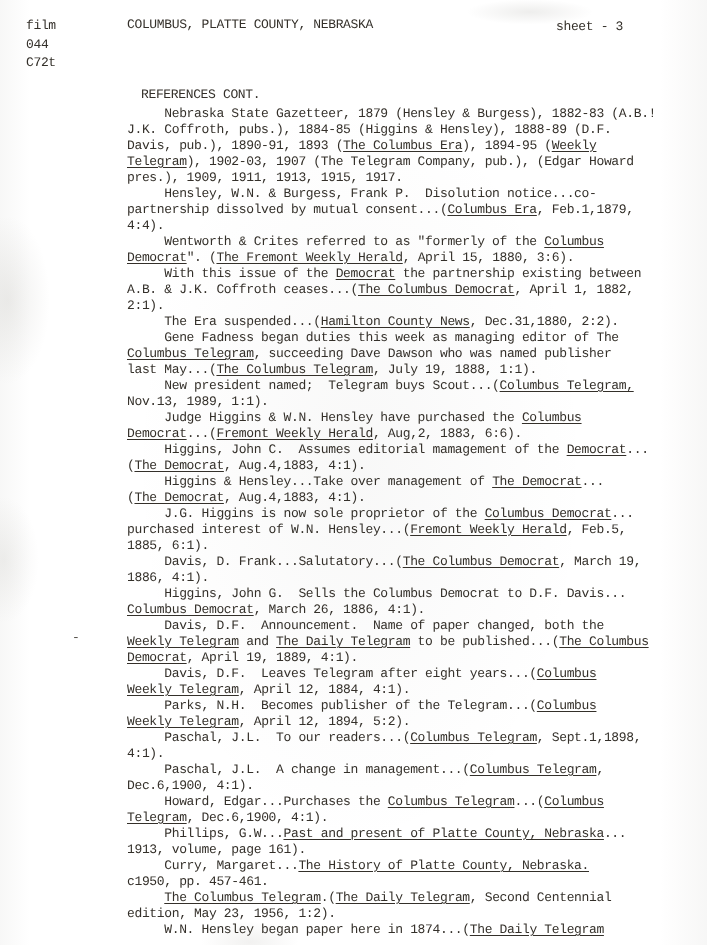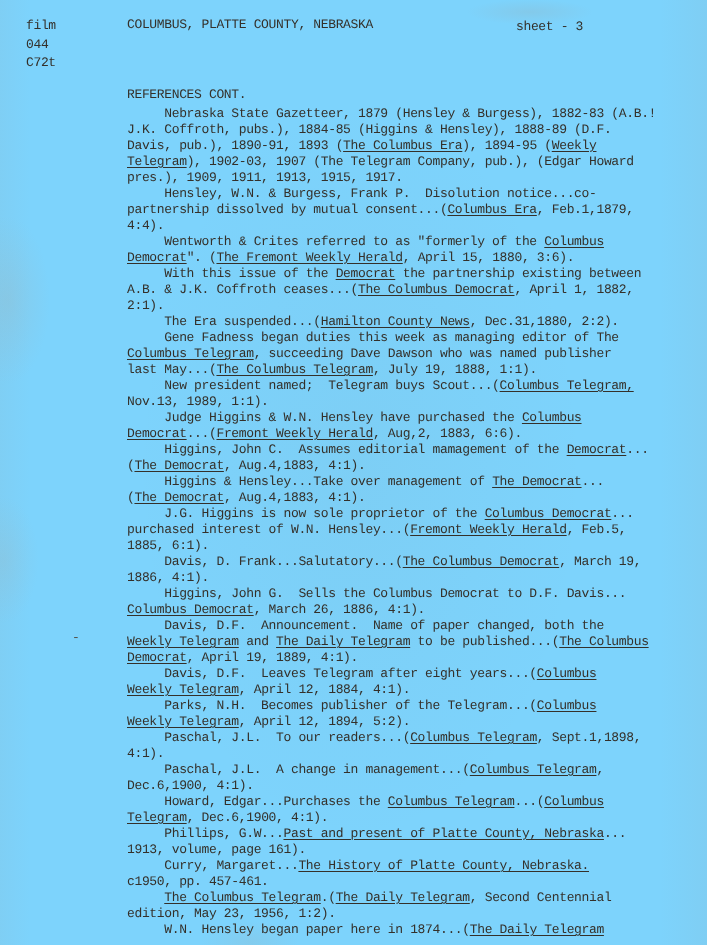--- a/index.html
+++ b/index.html
@@ -4,21 +4,21 @@
 <style>
   html, body {
     margin: 0;
     padding: 0;
     background: #d8d6d2;
   }
   .page {
     position: relative;
     width: 707px;
     height: 945px;
-    background: #7dd3fc;
+    background: #ffffff;
     font-family: "Liberation Mono", "DejaVu Sans Mono", monospace;
     color: #34302a;
     overflow: hidden;
     text-rendering: geometricPrecision;
   }
   
   .scan-noise {
     position: absolute;
     inset: 0;
     pointer-events: none;
@@ -32,23 +32,23 @@
   }
   .txt {
     position: absolute;
     font-size: 13px;
     line-height: 16px;
     letter-spacing: -0.35px;
     white-space: pre;
   }
   .margin-codes { left: 26px; top: 17px; line-height: 18.5px; }
   .loc-title    { left: 127px; top: 17px; text-align: right; }
-  .sheet        { left: 516px; top: 19px; }
+  .sheet        { left: 556px; top: 19px; }
   .subtitle     { left: 127px; top: 54px; }
-  .heading      { left: 127px; top: 87px; }
+  .heading      { left: 141px; top: 87px; }
   .refs         { left: 127px; top: 106px; width: 572px; }
   .refs .line   { height: 16px; white-space: pre; }
   .stray        { left: 72px; top: 630px; color: #55514a; }
   .u {
     text-decoration: underline;
     text-underline-offset: 2px;
     text-decoration-thickness: 1px;
   }
 </style>
 </head>

